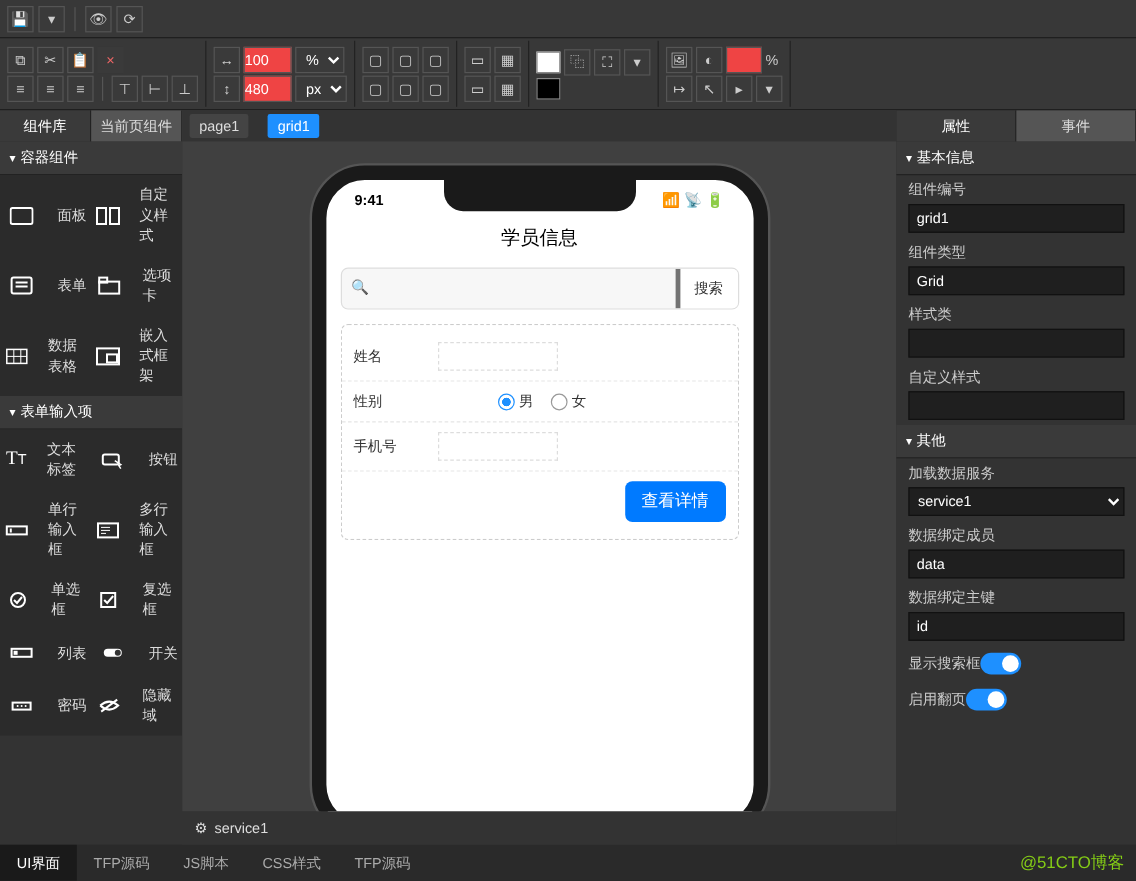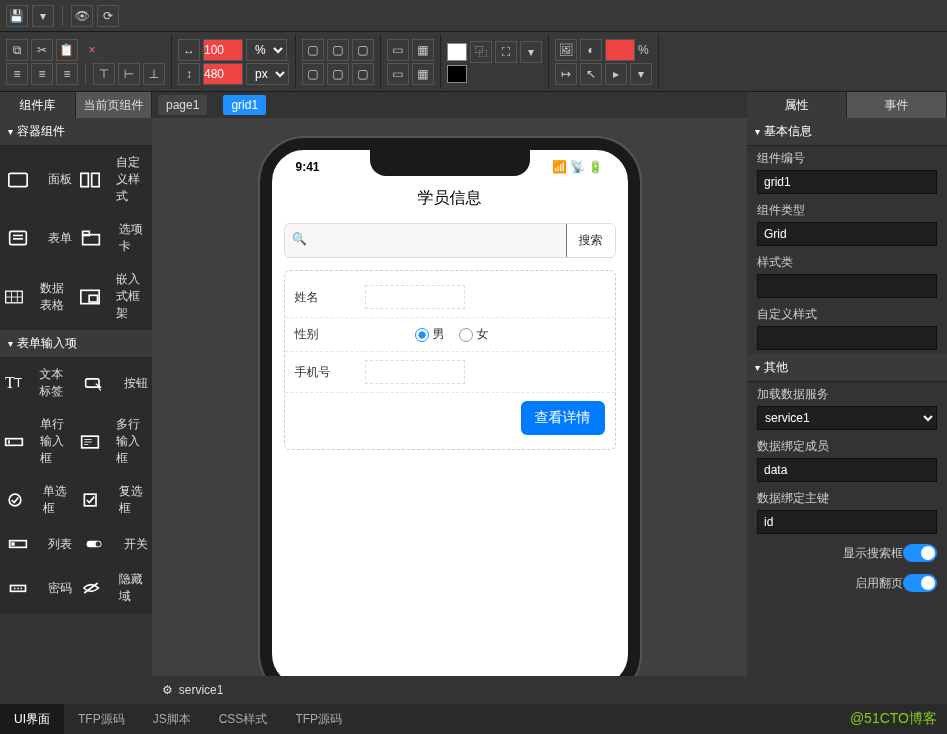--- a/index.html
+++ b/index.html
@@ -29,36 +29,36 @@
 .crumb{padding:3px 8px;background:#444;color:#ddd;border-radius:2px;cursor:pointer}
 .crumb.sel{background:#1e90ff;color:#fff}
 .canvas{flex:1;display:flex;align-items:flex-start;justify-content:center;padding:20px;background:#404040;overflow:hidden}
 .phone{width:380px;height:560px;background:#fff;border:12px solid #1a1a1a;border-radius:44px;position:relative;box-shadow:0 0 0 2px #555}
 .notch{position:absolute;top:0;left:50%;transform:translateX(-50%);width:160px;height:26px;background:#1a1a1a;border-radius:0 0 16px 16px}
 .status-bar{display:flex;justify-content:space-between;padding:10px 24px 0;color:#000;font-weight:600;font-size:14px}
 .screen-title{text-align:center;color:#000;font-size:16px;margin:14px 0}
 .screen-body{padding:0 12px}
 .search-row{display:flex;border:1px solid #ddd;border-radius:6px;background:#f7f7f7;overflow:hidden}
 .search-row .sinput{flex:1;border:none;background:transparent;padding:8px;color:#999}
-.search-btn{background:#fff;border-left:1px solid #737373;padding:8px 12px;color:#333}
+.search-btn{background:#fff;border-left:4px solid #737373;padding:8px 12px;color:#333}
 .form-card{border:1px dashed #ccc;border-radius:6px;margin-top:12px;padding:6px 0}
 .field-row{display:flex;align-items:center;padding:8px 10px;border-bottom:1px dashed #e5e5e5;color:#333;font-size:14px}
 .field-row:last-of-type{border-bottom:none}
 .field-label{width:70px}
 .radio{width:14px;height:14px;border:1px solid #999;border-radius:50%;display:inline-block;margin-right:4px;vertical-align:middle}
 .radio.sel{border-color:#1e90ff;background:radial-gradient(#1e90ff 40%,#fff 45%)}
 .fake-input{border:1px dashed #ddd;height:24px;width:100px}
 .detail-btn{background:#007aff;color:#ffffff;border:none;border-radius:6px;padding:8px 14px;float:right;margin:8px 10px;font-size:14px}
 .service-bar{height:28px;background:#333;display:flex;align-items:center;padding:0 10px;gap:6px;color:#ddd}
 .right-panel{width:200px;background:#333;display:flex;flex-direction:column}
 .prop-field{padding:4px 10px}
 .prop-label{color:#ccc;margin-bottom:3px;font-size:12px}
 .prop-input{width:100%;background:#1f1f1f;border:1px solid #111;color:#fff;padding:4px 6px}
 .prop-select{width:100%;background:#1f1f1f;border:1px solid #111;color:#fff;padding:3px}
-.toggle-row{display:flex;justify-content:flex-end;align-items:center;padding:6px 10px}
+.toggle-row{display:flex;justify-content:flex-start;align-items:center;padding:6px 10px}
 .toggle{width:34px;height:18px;border-radius:9px;background:#1e90ff;position:relative}
 .toggle::after{content:"";position:absolute;right:2px;top:2px;width:14px;height:14px;background:#fff;border-radius:50%}
 .bottom-tabs{position:absolute;bottom:0;left:0;right:0;height:30px;background:#2a2a2a;display:flex;align-items:center}
 .btab{padding:0 14px;height:100%;display:flex;align-items:center;color:#aaa;cursor:pointer}
 .btab.active{background:#1a1a1a;color:#fff}
 .watermark{position:absolute;bottom:6px;right:10px;color:#84cc16;font-size:14px}
 svg{width:20px;height:16px}
 </style>
 </head>
 <body>

